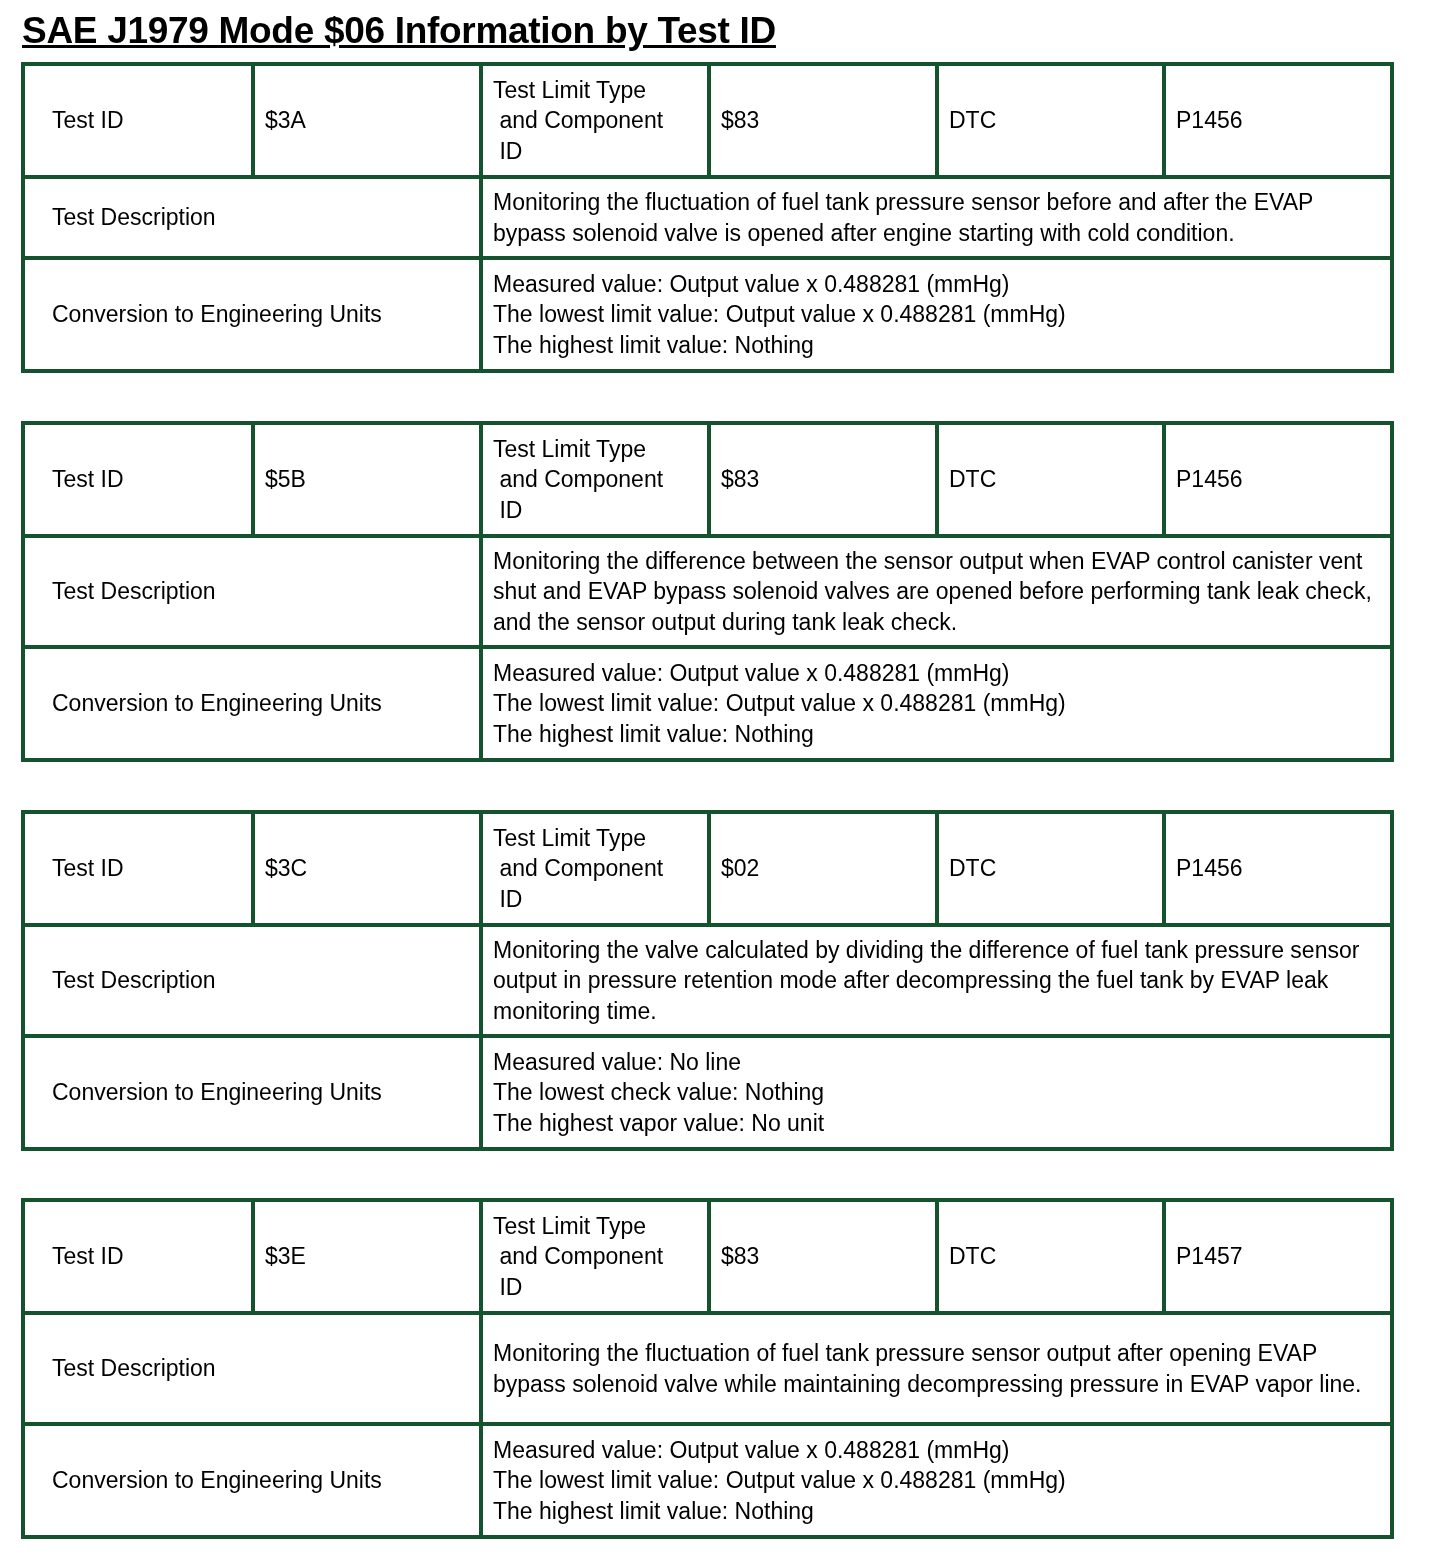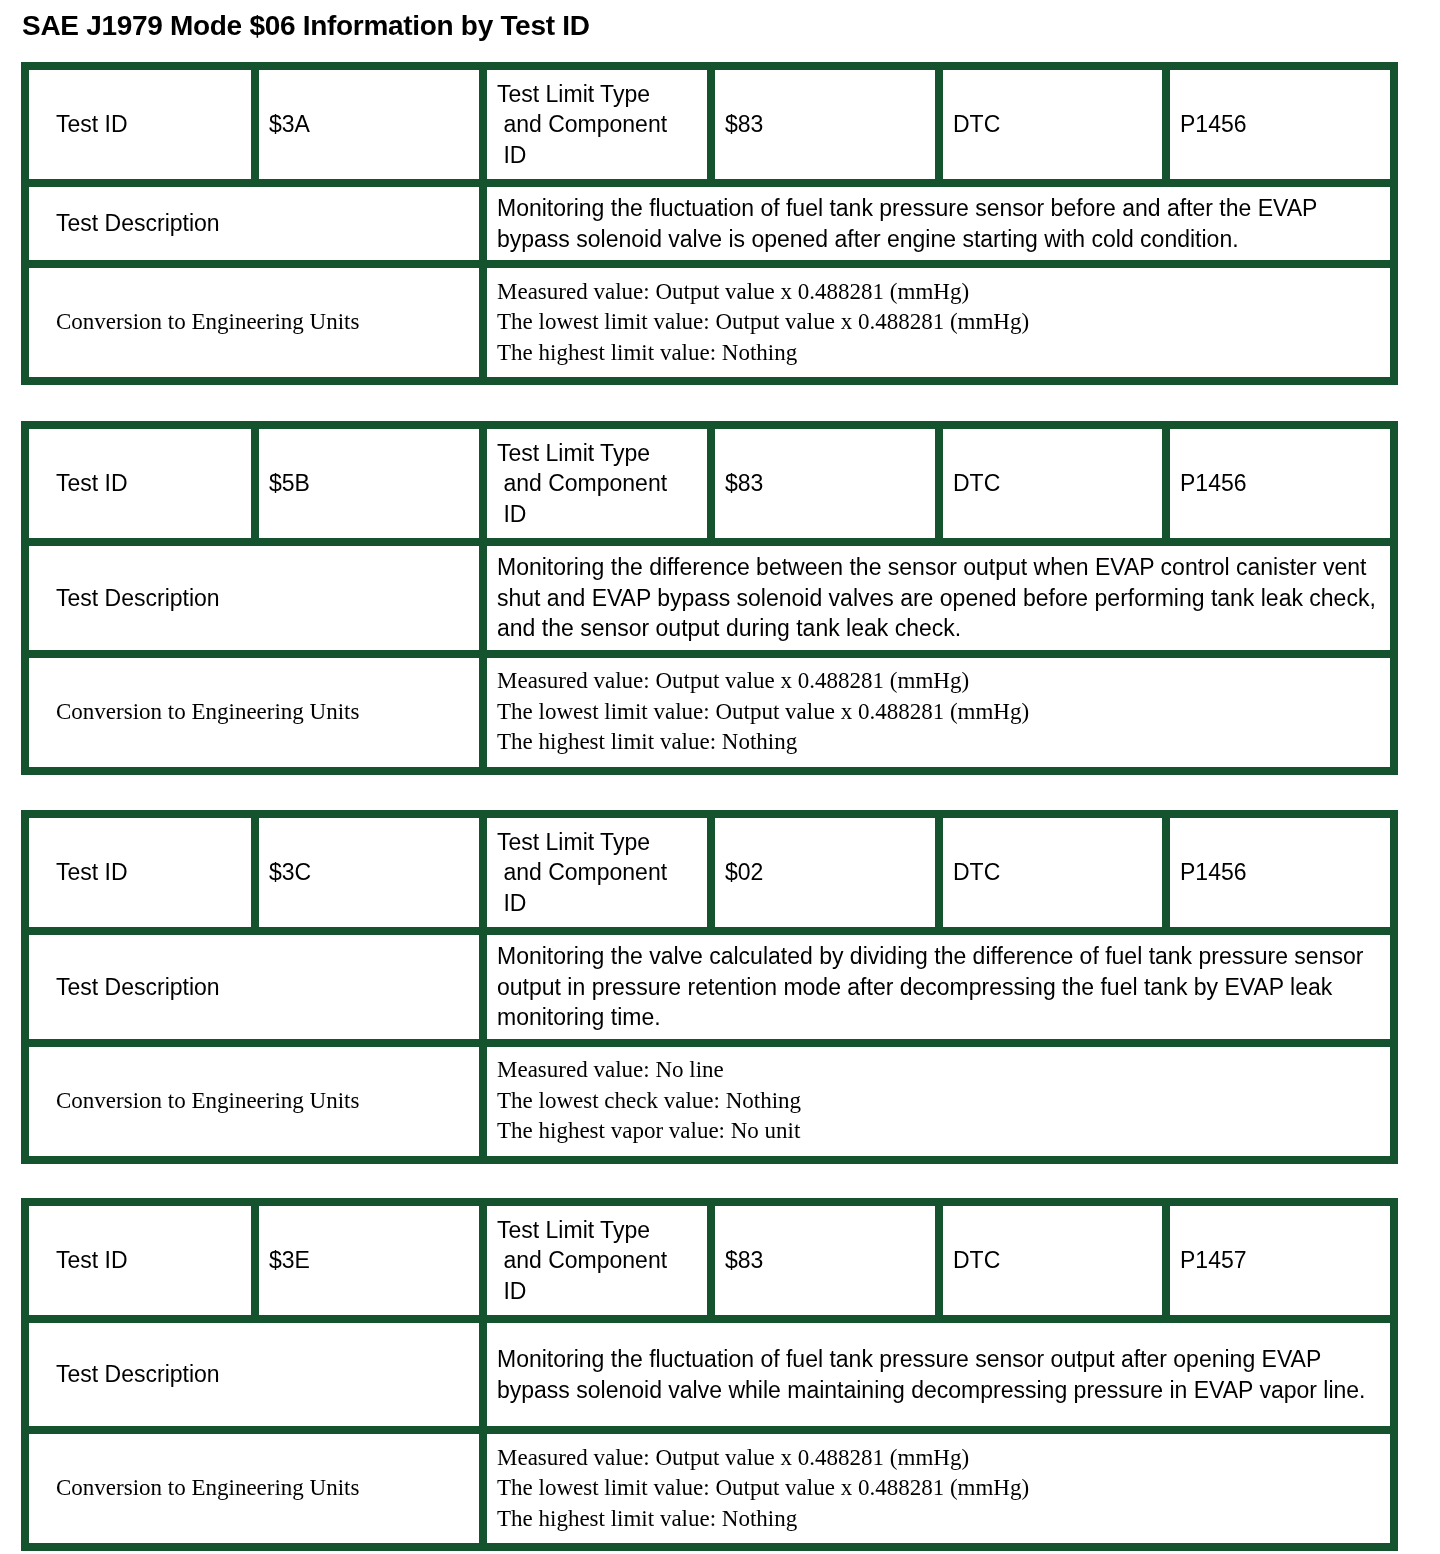--- a/index.html
+++ b/index.html
@@ -1,22 +1,22 @@
 <!DOCTYPE html>
 <html><head>
 <meta charset="utf-8">
 <style>
   html, body { margin: 0; padding: 0; background: #ffffff; }
   body { width: 1440px; height: 1554px; position: relative; font-family: "Liberation Sans", sans-serif; color: #000; }
-  .title { position: absolute; left: 22px; top: 10px; font-size: 28px; font-weight: bold; letter-spacing: -0.3px; }
+  .title { position: absolute; left: 22px; top: 10px; font-size: 37px; font-weight: bold; letter-spacing: -0.3px; text-decoration: underline; }
   .tbl { position: absolute; left: 21px; width: 1369px; border-collapse: collapse; table-layout: fixed; }
-  .tbl td { border: 8px solid #14532d; font-size: 23px; line-height: 30.5px; padding: 6px 10px; vertical-align: middle; }
+  .tbl td { border: 4px solid #14532d; font-size: 23px; line-height: 30.5px; padding: 6px 10px; vertical-align: middle; }
   .tbl tr.head td { height: 97px; }
   .tbl tr.desc td { vertical-align: middle; }
-  .tbl tr.conv td { height: 97px; font-family: Liberation Serif, serif; }
+  .tbl tr.conv td { height: 97px; }
   .tbl td.lbl { padding-left: 27px; }
   .multi { display: block; white-space: pre-line; }
   .tlt { display: block; white-space: pre; }
 </style>
 </head>
 <body>
 
 <div class="title">SAE J1979 Mode $06 Information by Test ID</div>
 
 <table class="tbl" style="top:62px;">

